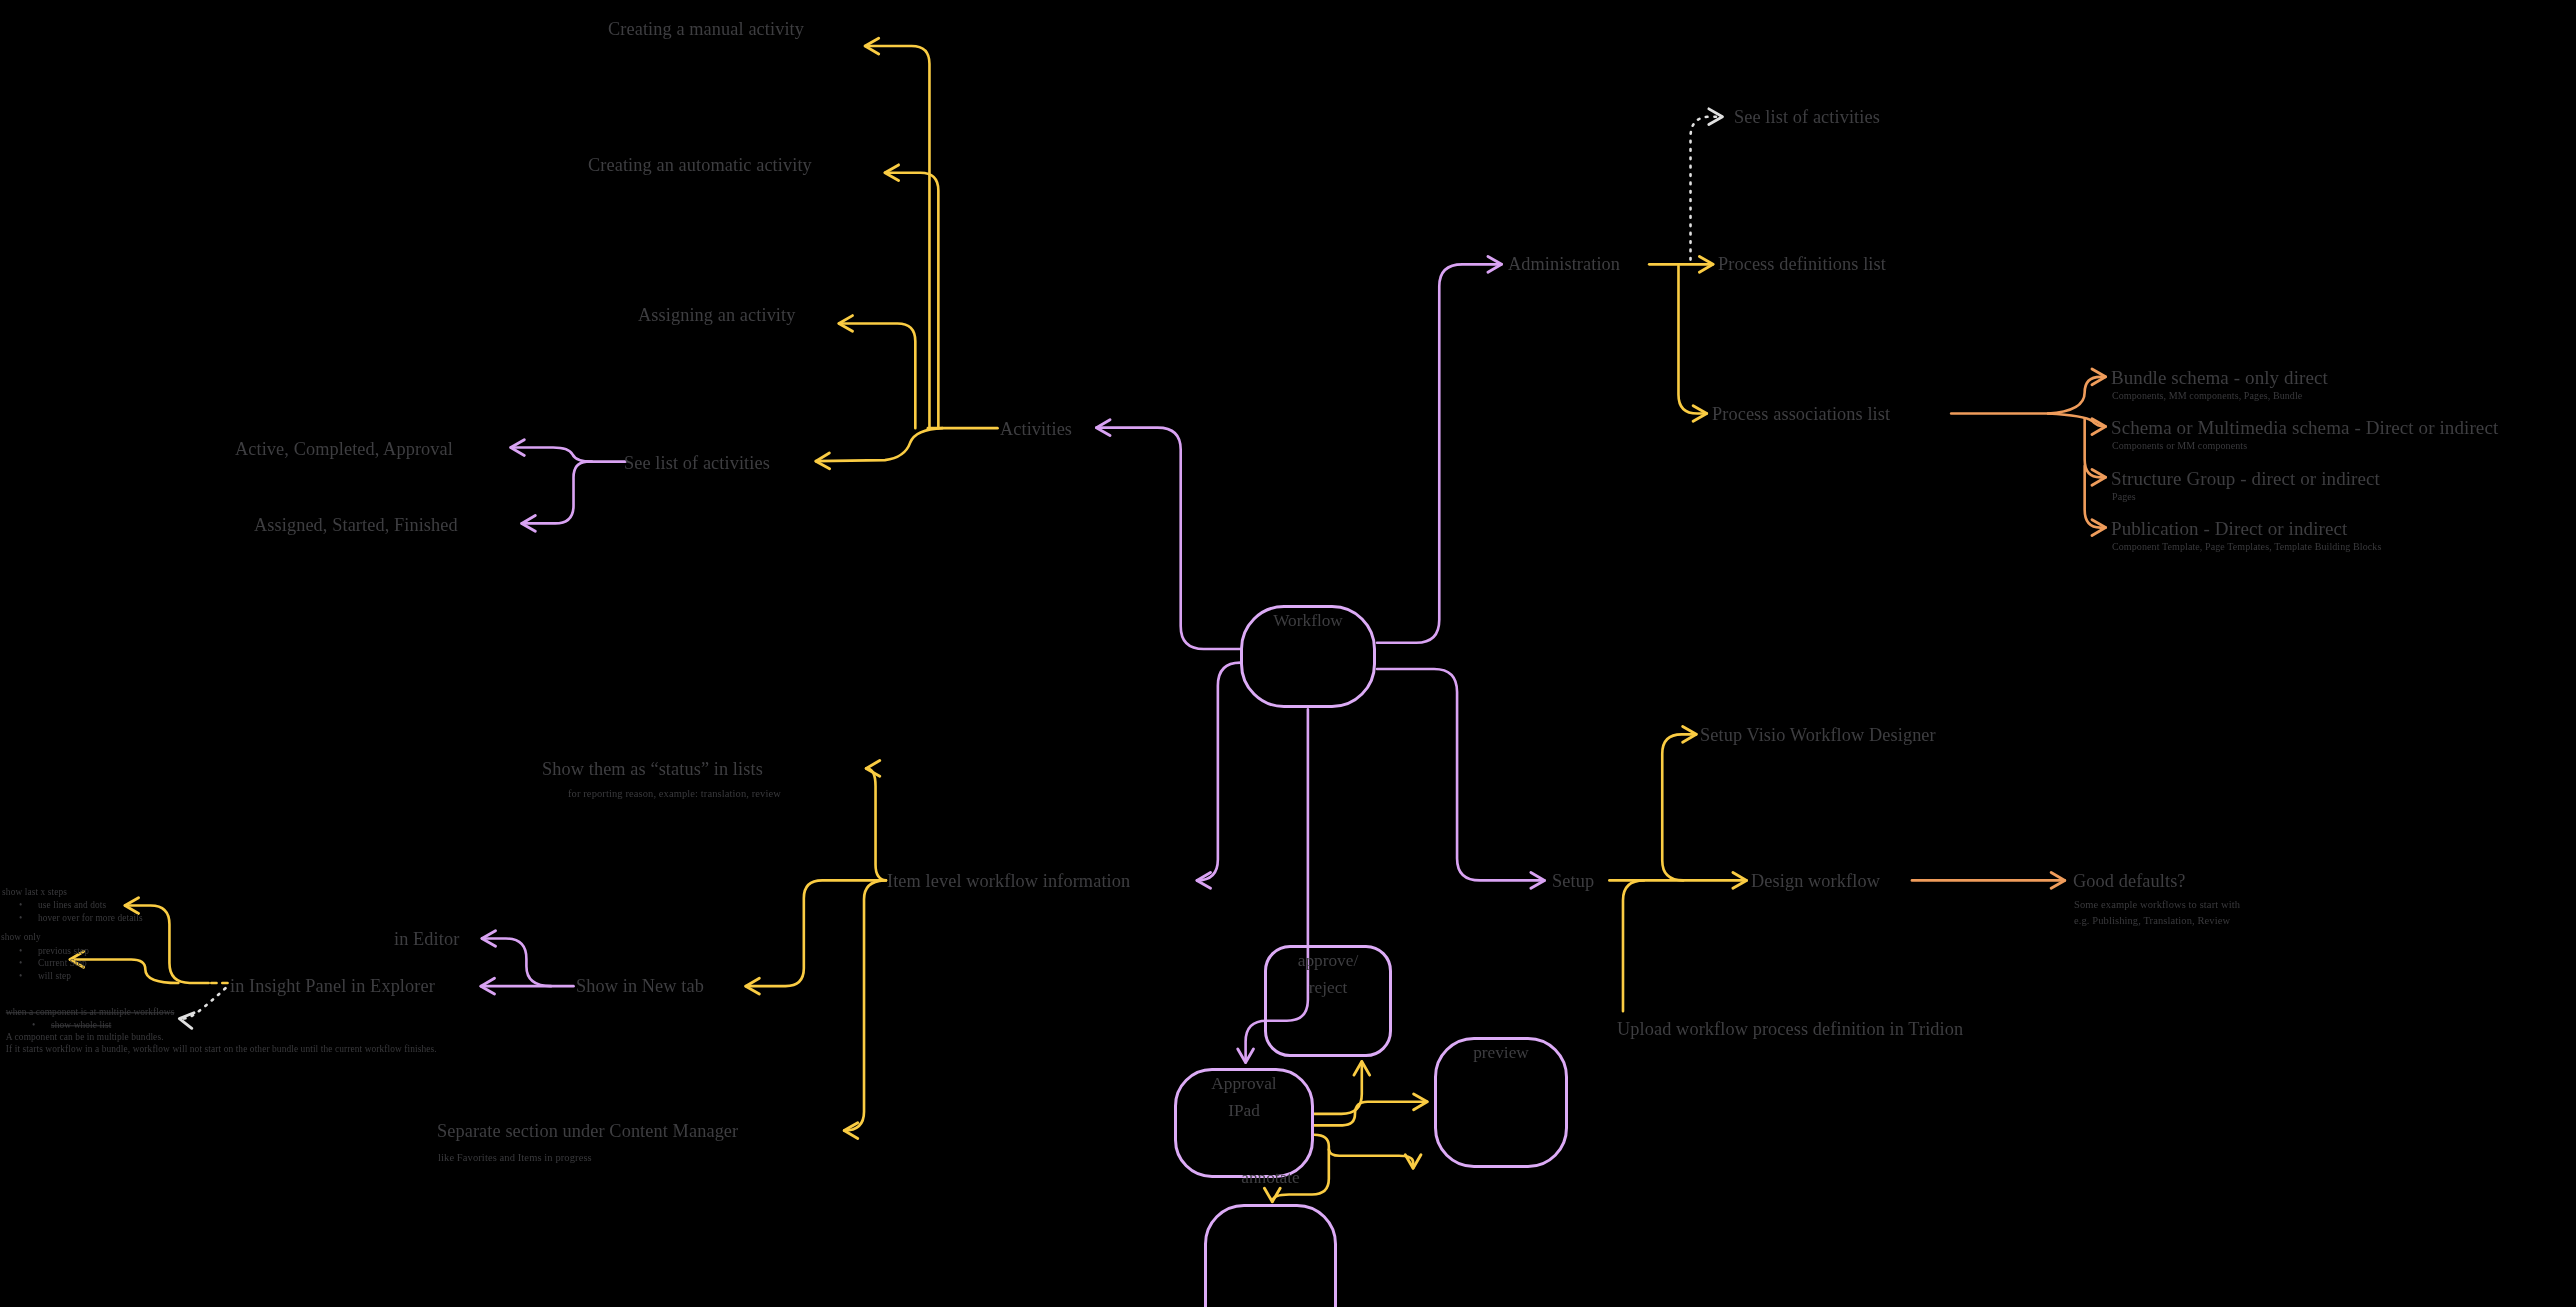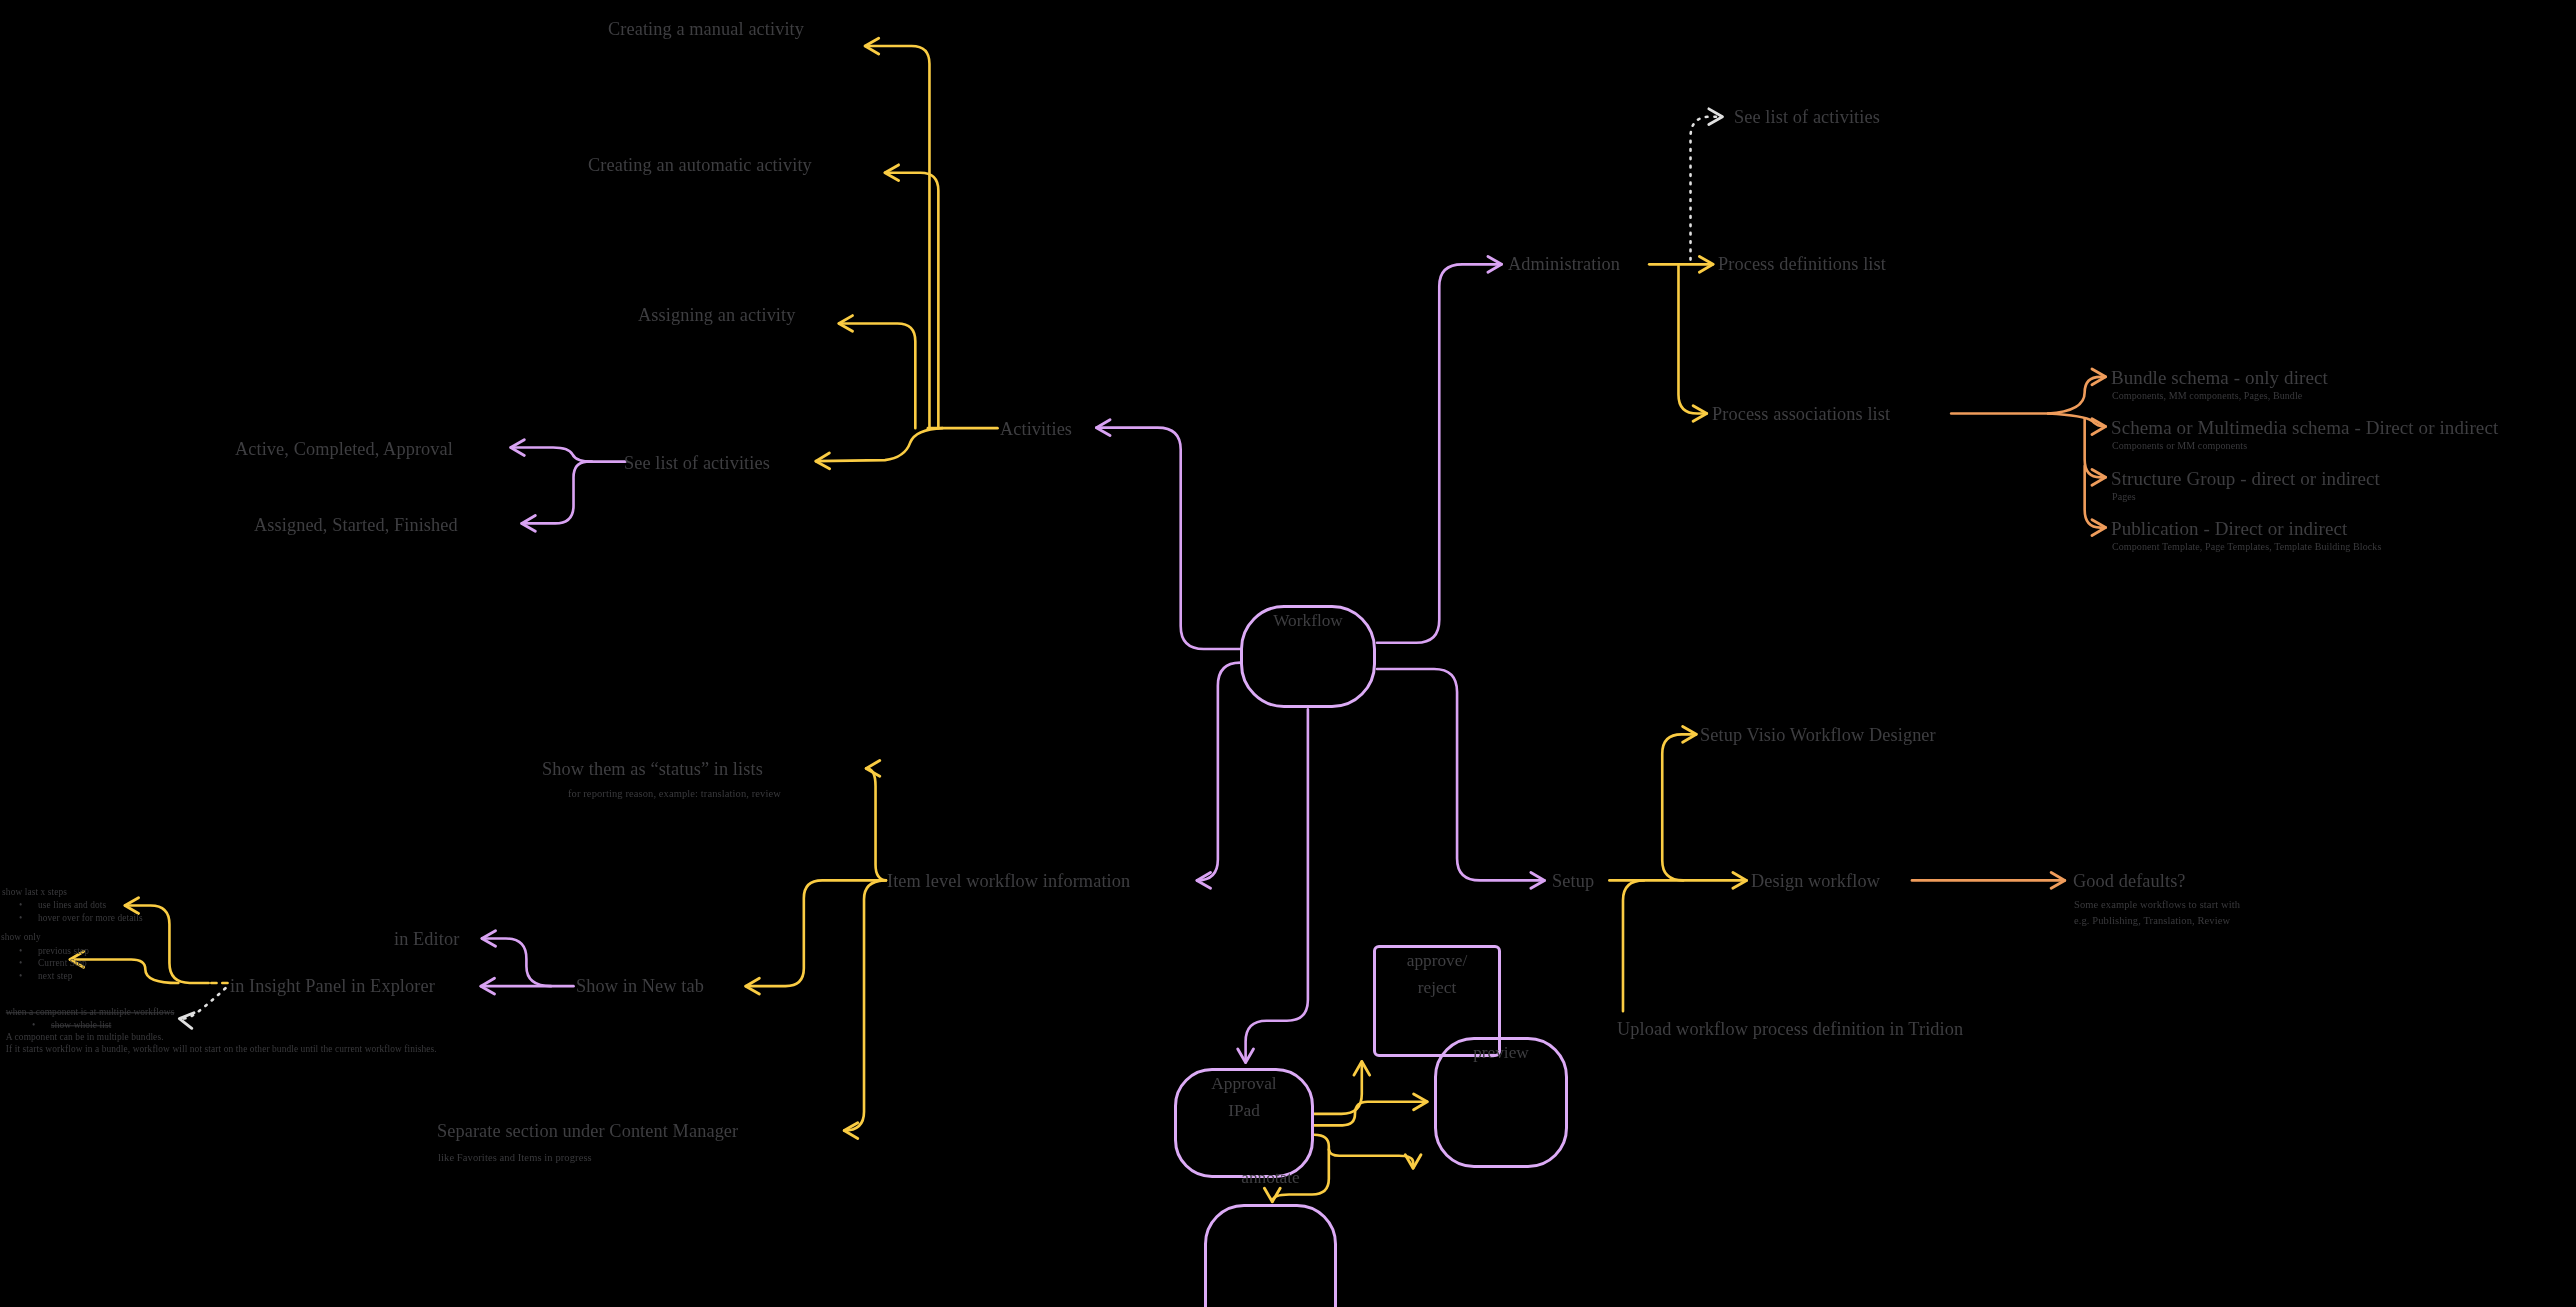--- a/index.html
+++ b/index.html
@@ -134,36 +134,36 @@
   <div class="lbl" style="left:576px;top:986px">Show in New tab</div>
   <div class="lbl" style="left:437px;top:1131px">Separate section under Content Manager</div>
   <div class="lbl cap" style="left:438px;top:1158px">like Favorites and Items in progress</div>
 
   <div class="lbl note" style="left:2.1px;top:893px">show last x steps</div>
   <div class="lbl note bullet" style="left:19px;top:906px">use lines and dots</div>
   <div class="lbl note bullet" style="left:19px;top:919px">hover over for more details</div>
   <div class="lbl note" style="left:1px;top:938px">show only</div>
   <div class="lbl note bullet" style="left:19px;top:952px">previous step</div>
   <div class="lbl note bullet" style="left:19px;top:964px">Current Step</div>
-  <div class="lbl note bullet" style="left:19px;top:977px">next step</div>
+  <div class="lbl note bullet" style="left:19px;top:977px">will step</div>
   <div class="lbl note struck" style="left:5.8px;top:1013px">when a component is at multiple workflows</div>
   <div class="lbl note bullet struck" style="left:32px;top:1026px">show whole list</div>
   <div class="lbl note" style="left:5.8px;top:1038px">A component can be in multiple bundles.</div>
   <div class="lbl note" style="left:5.8px;top:1050px">If it starts workflow in a bundle, workflow will not start on the other bundle until the current workflow finishes.</div>
 
   <div class="nodebox" style="left:1240px;top:605px;width:130px;height:97px;border-radius:44px">
     <div class="ntext">Workflow</div>
   </div>
 
   <div class="nodebox" style="left:1174px;top:1068px;width:134px;height:104px;border-radius:38px">
     <div class="ntext">Approval</div>
     <div class="ntext">IPad</div>
   </div>
 
-  <div class="nodebox" style="left:1373px;top:945px;width:122px;height:106px;border-radius:6px">
+  <div class="nodebox" style="left:1264px;top:945px;width:122px;height:106px;border-radius:26px">
     <div class="ntext">approve/</div>
     <div class="ntext">reject</div>
   </div>
 
   <div class="nodebox" style="left:1434px;top:1037px;width:128px;height:125px;border-radius:40px">
     <div class="ntext">preview</div>
   </div>
 
   <div class="nodebox" style="left:1204px;top:1204px;width:127px;height:157px;border-radius:40px">
     <div class="ntext" style="margin-top:-42px">annotate</div>

